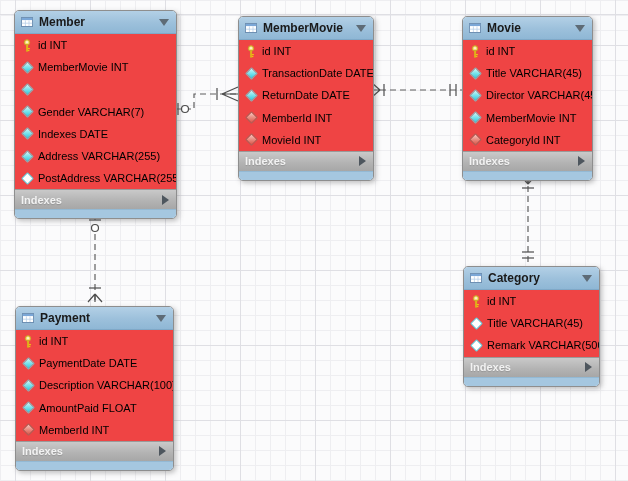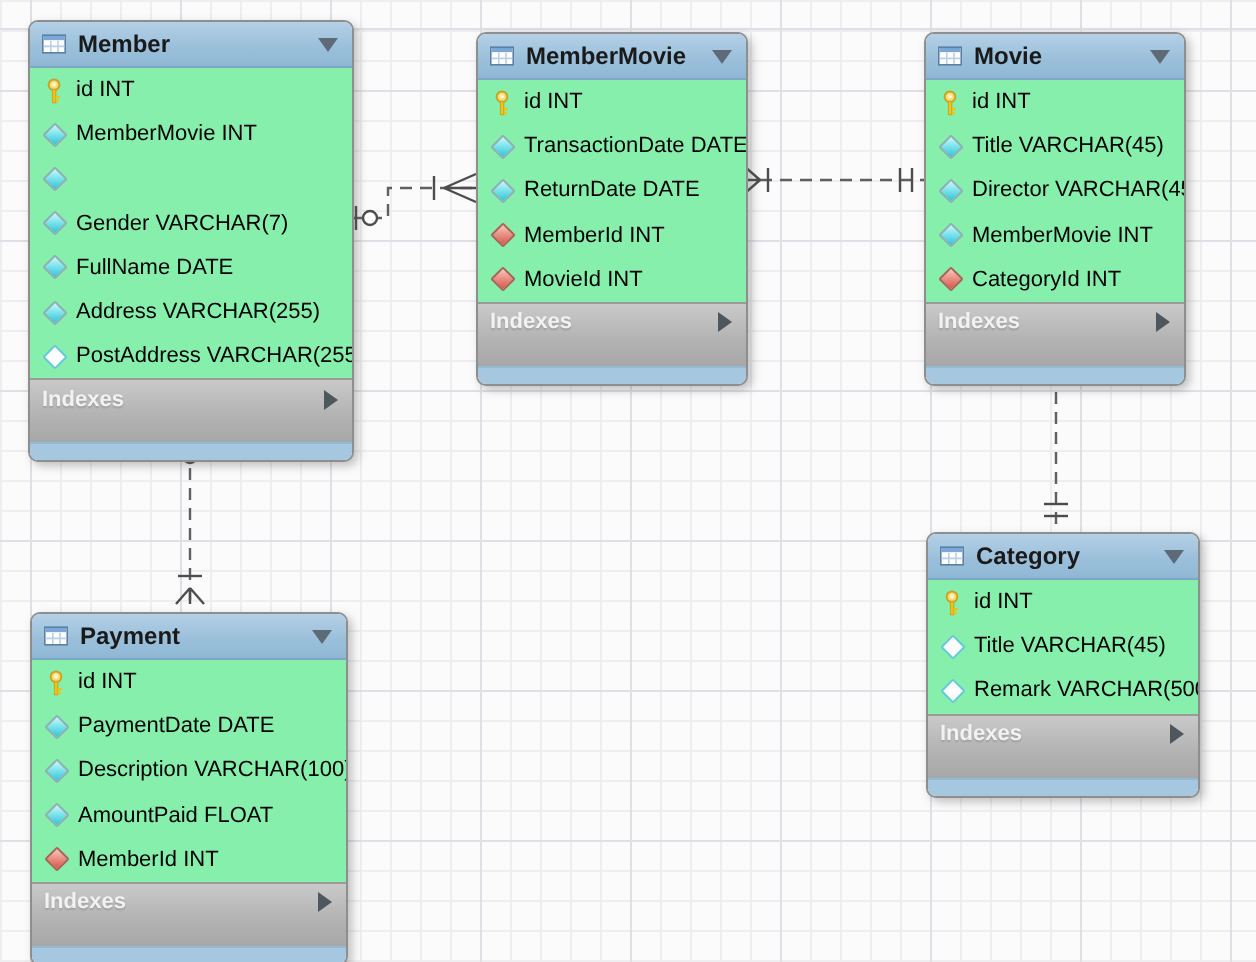--- a/index.html
+++ b/index.html
@@ -34,21 +34,21 @@
     background:linear-gradient(180deg,#B3D0E6 0%,#9CC0DB 55%,#8FB7D5 100%);
     border-bottom:1px solid #7FA8C7;
     font-size:12px;font-weight:bold;color:#1A1A1A;
   }
   .ttitle{flex:0 0 auto;}
   .collapse{
     margin-left:auto;width:0;height:0;
     border-left:5px solid transparent;border-right:5px solid transparent;
     border-top:7px solid #5E6B76;
   }
-  .tbody{background:#86efac;}
+  .tbody{background:#ef4444;}
   .row{
     height:22.2px;display:flex;align-items:center;gap:5px;
     padding:0 4px 0 6px;font-size:11px;color:#000;white-space:nowrap;
   }
   .ic{flex:0 0 auto;display:inline-flex;align-items:center;justify-content:center;width:12px;}
   .dia{
     width:7px;height:7px;transform:rotate(45deg);border-radius:1px;
   }
   .dia.filled{
     background:linear-gradient(135deg,#CFF6F8 0%,#7FE4EC 45%,#2FC4DA 100%);
@@ -56,21 +56,21 @@
   }
   .dia.hollow{
     background:#FFFFFF;border:1px solid #63C9D8;
   }
   .dia.red{
     background:linear-gradient(135deg,#F6C9C3 0%,#EA9287 45%,#D9574A 100%);
     border:1px solid #AD6057;
   }
   .tfoot{
     height:19px;display:flex;align-items:center;
-    padding:0 7px 12px 6px;
+    padding:0 7px 0 6px;
     background:linear-gradient(180deg,#C9C9C9 0%,#B2B2B2 60%,#A7A7A7 100%);
     border-top:1px solid #9A9A9A;
     font-size:11px;font-weight:bold;color:#F2F2F2;
     text-shadow:0 1px 1px rgba(0,0,0,.15);
   }
   .farrow{
     margin-left:auto;width:0;height:0;
     border-top:5px solid transparent;border-bottom:5px solid transparent;
     border-left:7px solid #4E565E;
   }
@@ -164,21 +164,21 @@
       <div class="row">
           <span class="ic">
             <span class="dia filled"></span>
           </span>
           <span>Gender VARCHAR(7)</span>
         </div>
       <div class="row">
           <span class="ic">
             <span class="dia filled"></span>
           </span>
-          <span>FullName DATE</span>
+          <span>Indexes DATE</span>
         </div>
       <div class="row">
           <span class="ic">
             <span class="dia filled"></span>
           </span>
           <span>Address VARCHAR(255)</span>
         </div>
       <div class="row">
           <span class="ic">
             <span class="dia hollow"></span>

